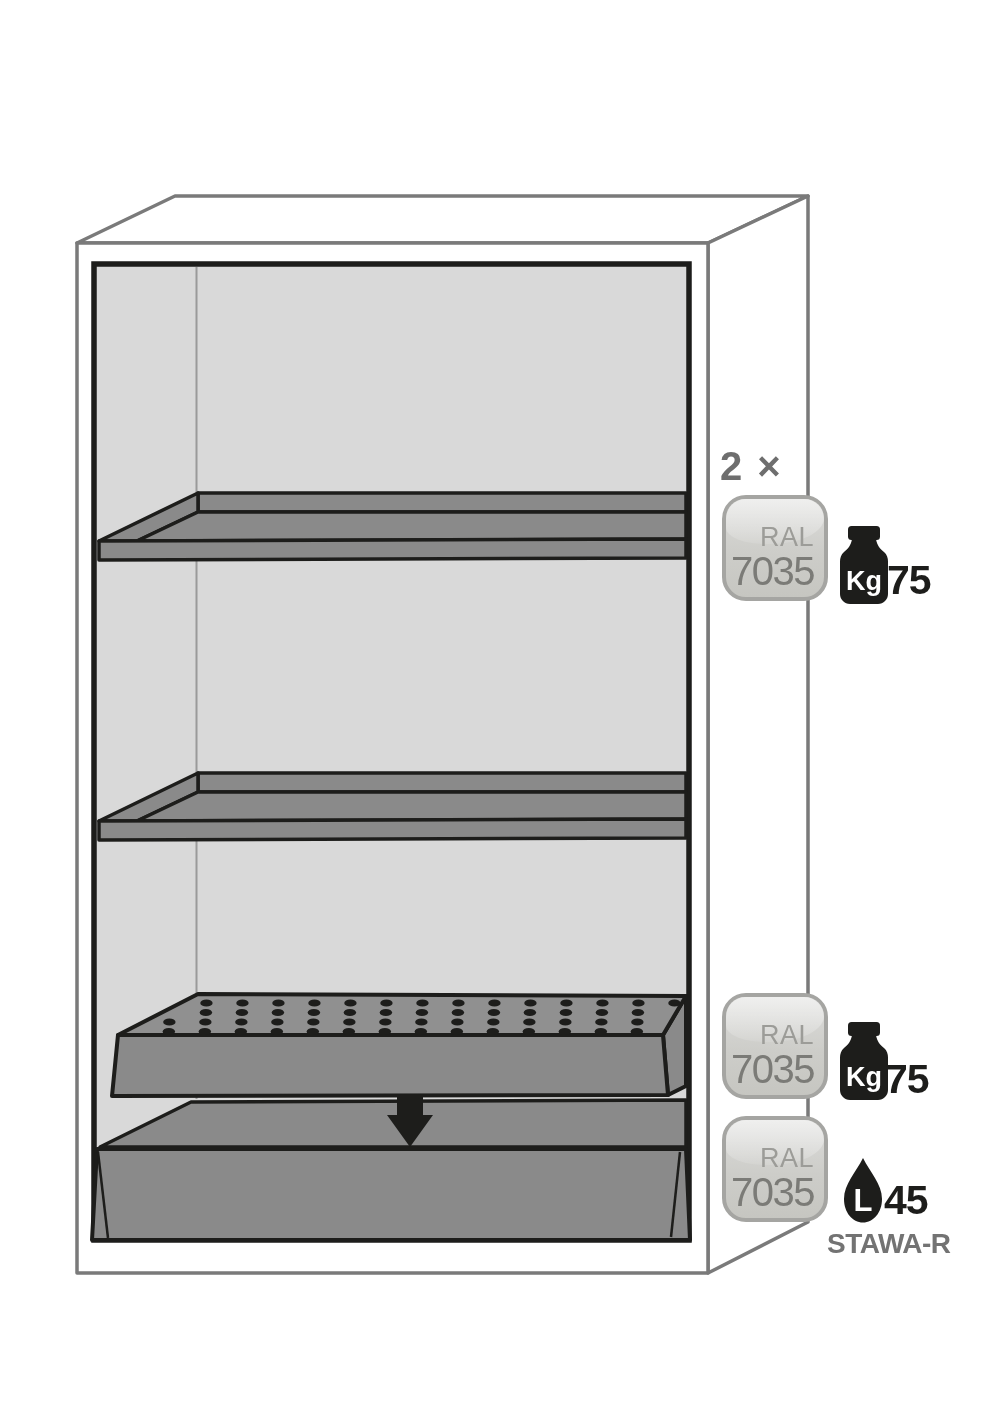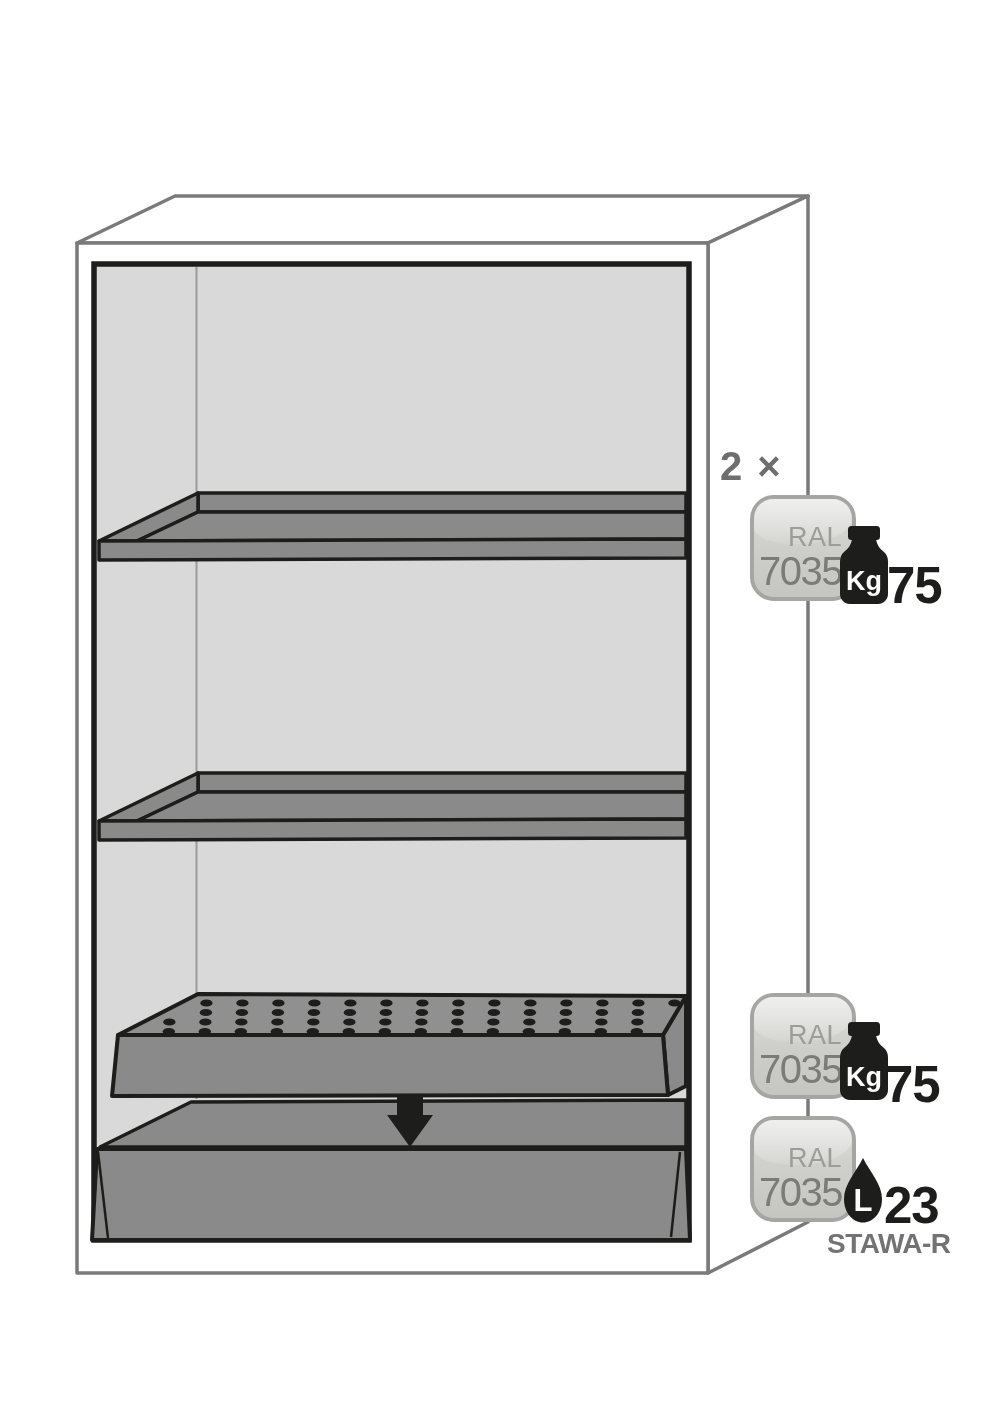--- a/index.html
+++ b/index.html
@@ -7,37 +7,36 @@
     position:relative; width:1004px; height:1419px; background:#ffffff;
     font-family:"Liberation Sans", sans-serif; overflow:hidden;
   }
   svg.scene { position:absolute; left:0; top:0; }
 
   
   .badge {
     position:absolute; width:106px; height:106px; box-sizing:border-box;
     border:4px solid #a5a5a2; border-radius:24px;
     background:linear-gradient(180deg,#dcdcda 0%,#cdcdc9 55%,#c6c6c1 100%);
-    margin-left:28px;
   }
   .badge .gloss {
     position:absolute; left:0; right:0; top:0; height:46%;
     border-radius:19px 19px 55% 40% / 19px 19px 26px 16px;
     background:linear-gradient(180deg,rgba(255,255,255,0.55),rgba(255,255,255,0.10));
   }
   .badge .txt { position:absolute; right:10px; bottom:5px; text-align:right; }
   .badge .ral  { font-size:27px; line-height:1.02; font-weight:400; color:#9c9c98; letter-spacing:0.5px; }
   .badge .code { font-size:40px; line-height:1.02; font-weight:400; color:#7b7b77; letter-spacing:-1.5px; }
 
   .qty {
     position:absolute; left:720px; top:444px;
     font-size:40px; font-weight:700; color:#6e6e6e; letter-spacing:2px;
   }
   .bignum {
-    position:absolute; font-size:51px; line-height:1; font-weight:700;
+    position:absolute; font-size:41px; line-height:1; font-weight:700;
     color:#1d1d1b; letter-spacing:-1px;
   }
   .stawa {
     position:absolute; left:827px; top:1228px;
     font-size:28px; font-weight:700; color:#737373; letter-spacing:-0.5px;
   }
   .icon { position:absolute; }
   .icon text { font-family:"Liberation Sans", sans-serif; }
 </style>
 </head>
@@ -178,16 +177,16 @@
     <rect x="8" y="0" width="32" height="14" rx="3.5" fill="#1d1d1b"></rect>
     <path fill="#1d1d1b" d="M12,13 h24 c1,6 4,10 8,13 c3,2.5 4,6 4,9.5 V68 c0,5.5 -4.5,10 -10,10 H10 C4.5,78 0,73.5 0,68 V35.5 c0,-3.5 1,-7 4,-9.5 c4,-3 7,-7 8,-13 z"></path>
     <text x="24" y="64" text-anchor="middle" font-size="27" font-weight="bold" fill="#ffffff">Kg</text>
   </svg>
   <div class="bignum" style="left:885px; top:1059px;">75</div>
 
   <svg class="icon" style="left:840px; top:1157px;" width="46" height="66" viewBox="0 0 46 66">
     <path fill="#1d1d1b" d="M23,1 C16,15 4,27 4,42 c0,13.5 8.5,23.5 19,23.5 s19,-10 19,-23.5 C42,27 30,15 23,1 z"></path>
     <text x="23" y="54" text-anchor="middle" font-size="31" font-weight="bold" fill="#ffffff">L</text>
   </svg>
-  <div class="bignum" style="left:884px; top:1180px;">23</div>
+  <div class="bignum" style="left:884px; top:1180px;">45</div>
   <div class="stawa">STAWA-R</div>
 
 </div>
 
 </body></html>

